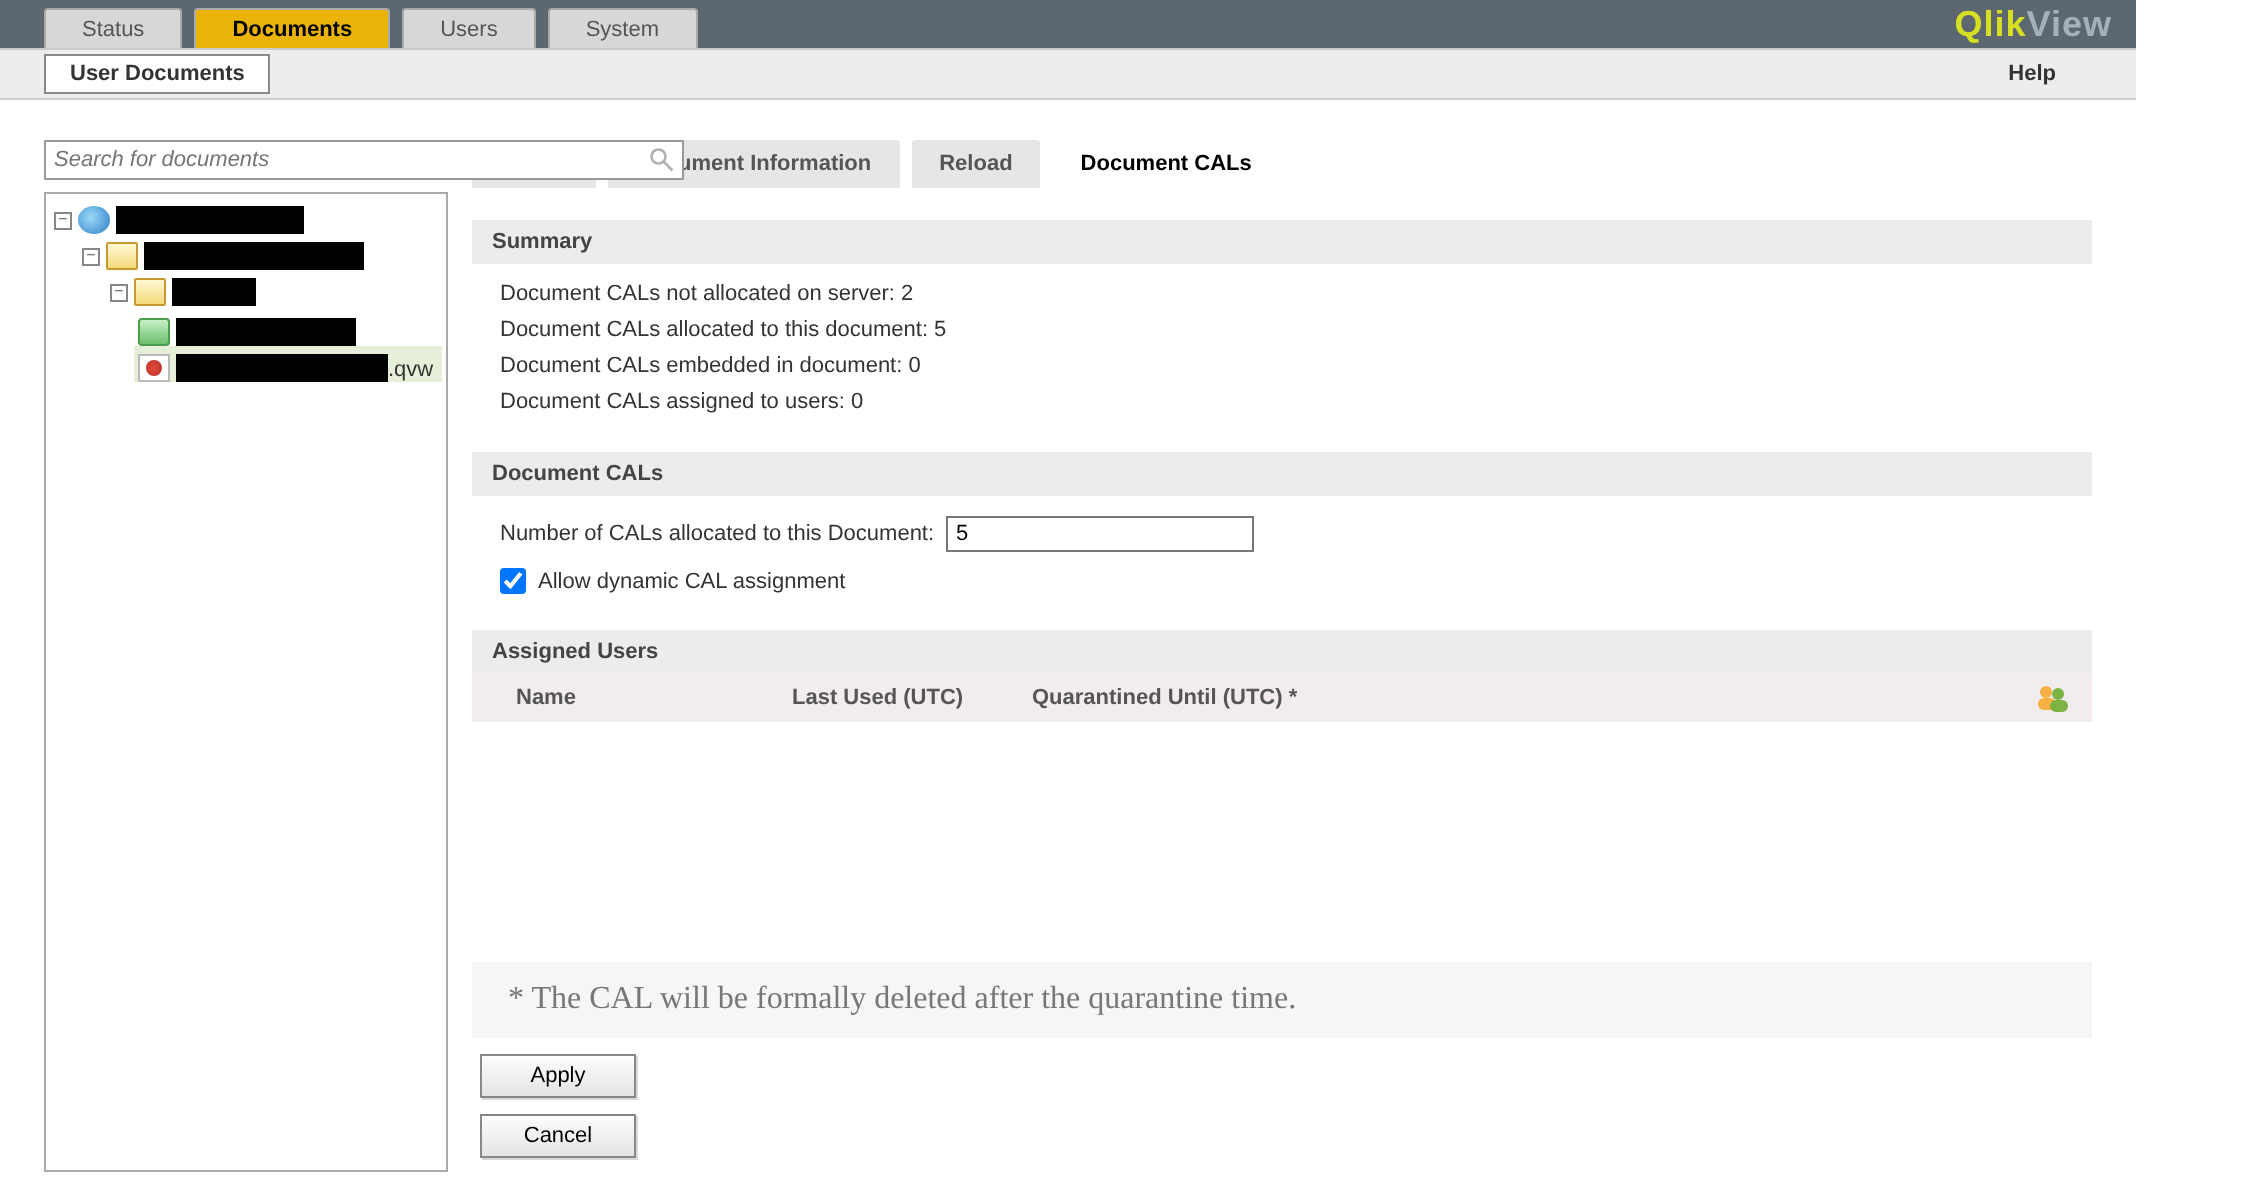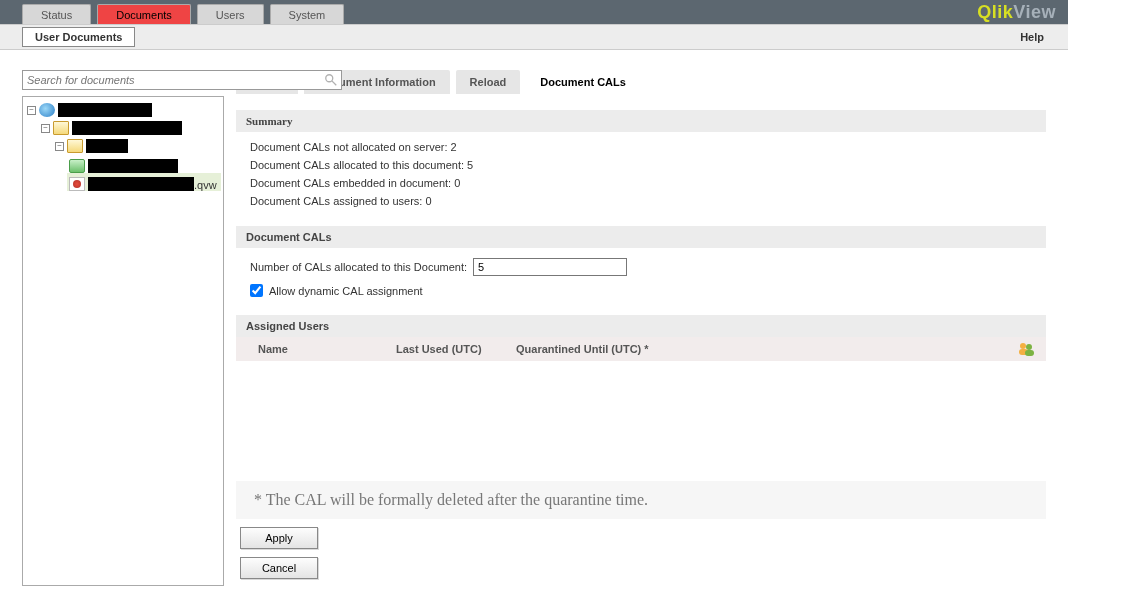--- a/index.html
+++ b/index.html
@@ -2,29 +2,29 @@
 <html><head>
 <meta charset="utf-8">
 <style>
   * { box-sizing: border-box; margin: 0; padding: 0; font-family: Tahoma, Arial, sans-serif; }
   body { background: #fff; font-size: 11px; color: #333; }
   .app { width: 1068px; height: 593px; overflow: hidden; position: relative; }
 
   
   .topbar { height: 24px; background: #5c6770; display: flex; align-items: flex-end; padding-left: 22px; position: relative; }
   .topbar .tab { height: 20px; line-height: 20px; padding: 0 18px; background: #d7d7d7; color: #555; border: 1px solid #aaa; border-bottom: none; border-radius: 2px 2px 0 0; margin-right: 6px; cursor: pointer; font-size: 11px; }
-  .topbar .tab.active { background: #ef4444; color: #000; font-weight: normal; margin-top: 23px; }
+  .topbar .tab.active { background: #eab308; color: #000; font-weight: bold; margin-top: 23px; }
   .brand { position: absolute; right: 12px; top: 2px; font-size: 18px; font-weight: bold; letter-spacing: 0.5px; }
   .brand .q1 { color: #d7df23; }
   .brand .q2 { color: #a6b0b9; }
 
   
   .subheader { height: 26px; background: #ededed; border-top: 1px solid #ccc; border-bottom: 1px solid #ccc; display: flex; align-items: center; padding: 0 22px; position: relative; }
   .subheader .subtab { height: 20px; line-height: 18px; padding: 0 12px; background: #fff; border: 1px solid #888; font-weight: bold; font-size: 11px; cursor: pointer; }
-  .help { position: absolute; right: 24px; font-size: 11px; color: #333; cursor: pointer; font-weight: bold; }
+  .help { position: absolute; right: 40px; font-size: 11px; color: #333; cursor: pointer; font-weight: bold; }
 
   
   .main { display: flex; padding: 20px 22px 0 22px; gap: 12px; height: calc(100% - 50px); }
   .left { width: 202px; flex-shrink: 0; }
   .search-wrap { position: relative; width: 320px; margin-bottom: 6px; }
   .search-wrap input { width: 100%; height: 20px; padding: 2px 22px 2px 4px; border: 1px solid #999; font-size: 11px; color: #888; font-style: italic; }
   .search-wrap .mag { position: absolute; right: 4px; top: 3px; width: 14px; height: 14px; opacity: 0.5; }
   .tree { border: 1px solid #aaa; height: 490px; padding: 4px 2px; background: #fff; overflow: hidden; }
   .tree-row { display: flex; align-items: center; height: 18px; padding: 0 2px; white-space: nowrap; }
   .toggle { width: 9px; height: 9px; border: 1px solid #888; display: inline-flex; align-items: center; justify-content: center; margin-right: 3px; font-size: 8px; line-height: 1; background: #fff; color: #666; cursor: pointer; }
@@ -43,21 +43,21 @@
   .ext { font-size: 11px; color: #333; }
 
   
   .right { flex: 1; }
   .inner-tabs { display: flex; gap: 6px; margin-bottom: 0; }
   .inner-tabs .itab { height: 24px; line-height: 24px; padding: 0 14px; background: #e6e6e6; font-size: 11px; font-weight: bold; color: #555; border-radius: 2px 2px 0 0; cursor: pointer; }
   .inner-tabs .itab.active { background: #fff; color: #000; }
   .panel { background: #fff; }
 
   .section-head { background: #ececec; padding: 5px 10px; font-weight: bold; font-size: 11px; color: #444; margin-top: 10px; }
-  .section-head.first { margin-top: 16px; font-family: Liberation Serif, serif; }
+  .section-head.first { margin-top: 16px; }
   .section-body { padding: 6px 14px; }
   .section-body .line { padding: 3px 0; font-size: 11px; color: #333; }
   .alloc-row { display: flex; align-items: center; gap: 6px; padding: 4px 0; }
   .alloc-row input[type=text] { width: 154px; height: 18px; border: 1px solid #777; padding: 1px 4px; font-size: 11px; }
   .chk-row { display: flex; align-items: center; gap: 6px; padding: 4px 0 2px 0; }
   .chk-row input { width: 13px; height: 13px; }
 
   .grid-head { background: #f2ecec; display: flex; align-items: center; padding: 6px 10px; font-size: 11px; font-weight: bold; color: #555; position: relative; }
   .col-name { width: 150px; padding-left: 12px; }
   .col-last { width: 120px; }

